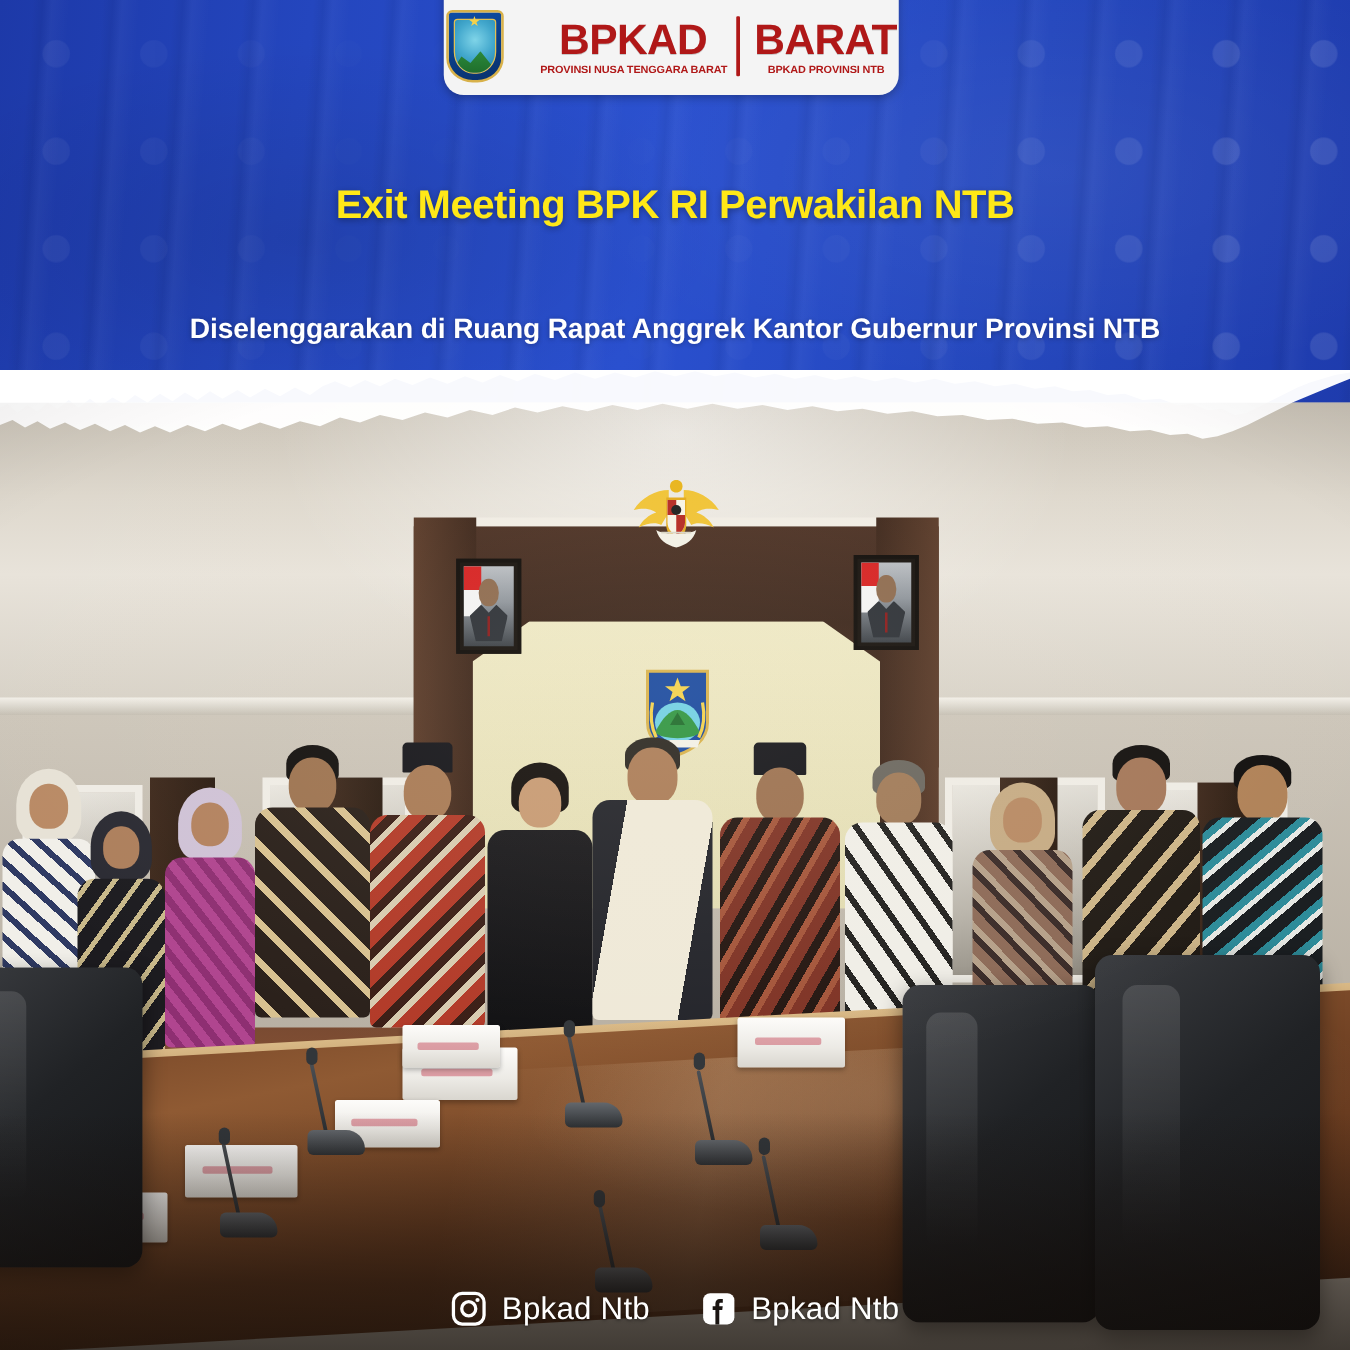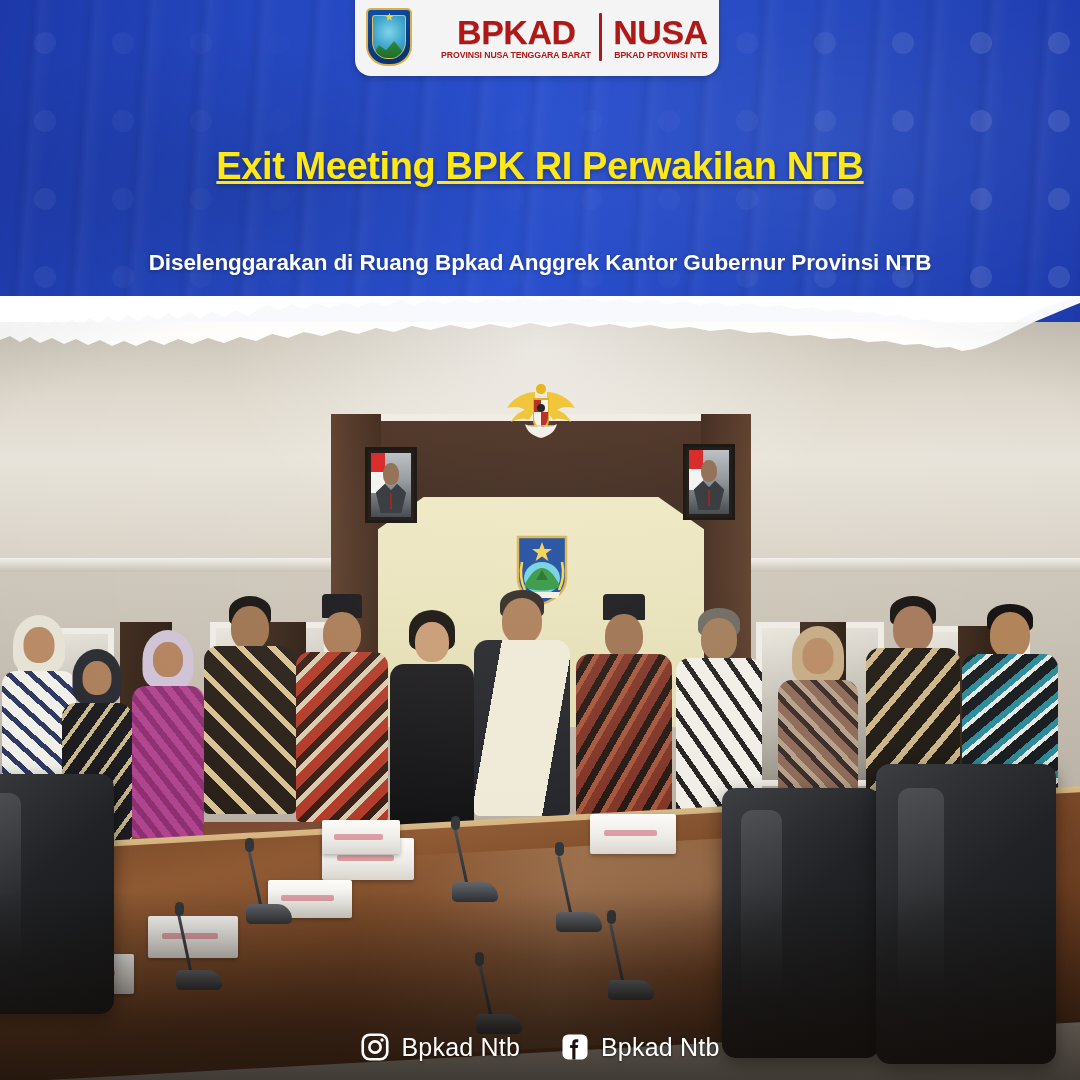--- a/index.html
+++ b/index.html
@@ -119,27 +119,26 @@
     background: #b01818;
     border-radius: 1px;
   }
 
   
   .poster-title {
     position: absolute;
     left: 0; top: 145px;
     width: 1080px;
     text-align: center;
-    font-size: 38px;
+    font-size: 32px;
     font-weight: 800;
     color: #ffe817;
     letter-spacing: -0.4px;
     text-shadow: 0 2px 5px rgba(0,0,0,0.33);
     white-space: nowrap;
-    text-decoration: underline;
   }
   .poster-subtitle {
     position: absolute;
     left: 0; top: 250px;
     width: 1080px;
     text-align: center;
     font-size: 22.5px;
     font-weight: 700;
     color: #ffffff;
     letter-spacing: -0.1px;
@@ -416,28 +415,28 @@
       </div>
       <div class="star"></div>
     </div>
     <div class="logo-text">
       <div class="brand-block">
         <div class="brand-main">BPKAD</div>
         <div class="brand-sub">PROVINSI NUSA TENGGARA BARAT</div>
       </div>
       <div class="brand-divider"></div>
       <div class="brand-block">
-        <div class="brand-main">NUSA</div>
+        <div class="brand-main">BARAT</div>
         <div class="brand-sub">BPKAD PROVINSI NTB</div>
       </div>
     </div>
   </div>
 
   <div class="poster-title">Exit Meeting BPK RI Perwakilan NTB</div>
-  <div class="poster-subtitle">Diselenggarakan di Ruang Bpkad Anggrek Kantor Gubernur Provinsi NTB</div>
+  <div class="poster-subtitle">Diselenggarakan di Ruang Rapat Anggrek Kantor Gubernur Provinsi NTB</div>
 
   <div class="photo">
 
     <div class="wall"></div>
     <div class="wall-ledge"></div>
     <div class="lower-wall"></div>
 
     <div class="wood-frame"></div>
     <div class="wood-left"></div>
     <div class="wood-right"></div>

